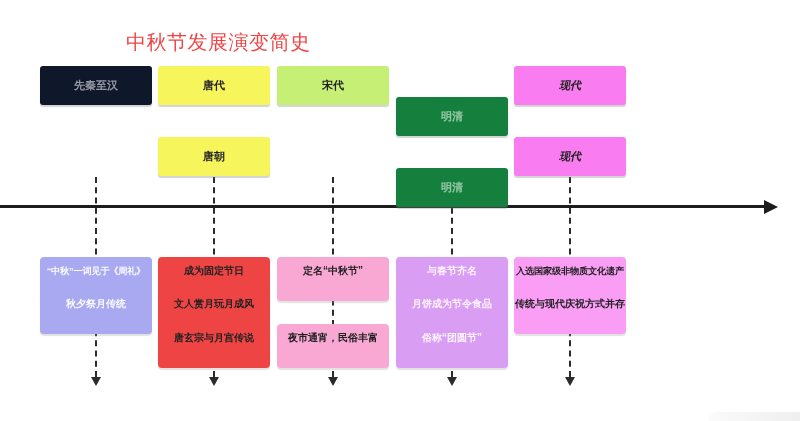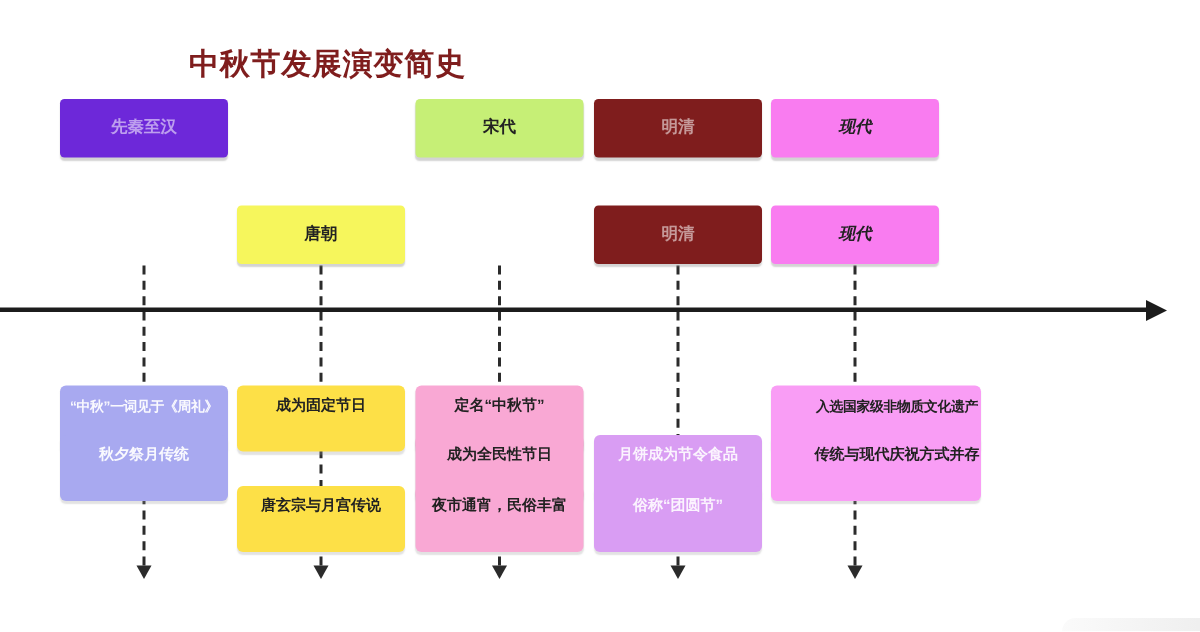--- a/index.html
+++ b/index.html
@@ -2,45 +2,45 @@
 <html><head>
 <meta charset="utf-8">
 <style>
   html,body { margin:0; padding:0; background:#ffffff; }
   .canvas {
     position:relative; width:800px; height:421px; background:#ffffff;
     overflow:hidden; font-family:"Liberation Sans","DejaVu Sans",sans-serif;
   }
   .title {
     position:absolute; left:126px; top:29px;
-    font-size:20px; font-weight:700; color:#7f1d1d; letter-spacing:0.5px;
+    font-size:20px; font-weight:400; color:#ef4444; letter-spacing:0.5px;
   }
   .box {
     position:absolute; width:112px; text-align:center; font-weight:700; z-index:2;
   }
   .era {
     height:39px; line-height:39px; font-size:11px; border-radius:3px;
     box-shadow:0 2px 1px rgba(130,130,130,0.35);
   }
   .ev {
     height:44px; line-height:28px; font-size:10px; border-radius:4px;
     box-shadow:0 2px 1px rgba(150,150,150,0.28); white-space:nowrap;text-align:center;
   }
   .tight { font-size:9.2px; letter-spacing:-0.2px; }
   
-  .c1  { background:#6d28d9; color:rgba(255,255,255,0.55); }
+  .c1  { background:#0f172a; color:rgba(255,255,255,0.55); }
   .c2  { background:#f6f65c; color:#222222; }
   .c3  { background:#c6ef76; color:#222222; }
-  .c4  { background:#7f1d1d; color:rgba(255,255,255,0.55); }
+  .c4  { background:#15803d; color:rgba(255,255,255,0.55);margin-top:31px; }
   .c5  { background:#f97cf0; color:#222222;font-style:italic; }
   .c1e { background:#a8a9f0; color:rgba(255,255,255,0.93); }
-  .c2e { background:#fde047; color:#222222; }
+  .c2e { background:#ef4444; color:#222222; }
   .c3e { background:#f9a8d4; color:#222222; }
   .c4e { background:#d99df3; color:rgba(255,255,255,0.88); }
-  .c5e { background:#f99df5; color:#222222;padding-left:28px; }
+  .c5e { background:#f99df5; color:#222222; }
   
   .guide {
     position:absolute; top:177px; height:200px; width:0;
     border-left:2px dashed #2b2b2b; z-index:1;
   }
   .guide-arrow {
     position:absolute; top:377px; width:0; height:0; z-index:1;
     border-left:5px solid transparent; border-right:5px solid transparent;
     border-top:9px solid #2b2b2b;
   }
@@ -72,38 +72,40 @@
   <div class="guide-arrow" style="left:91px"></div>
   <div class="guide-arrow" style="left:209px"></div>
   <div class="guide-arrow" style="left:328px"></div>
   <div class="guide-arrow" style="left:447px"></div>
   <div class="guide-arrow" style="left:565px"></div>
 
   <div class="axis"></div>
   <div class="axis-head"></div>
 
   <div class="box era c1" style="left:40px;top:66px">先秦至汉</div>
+  <div class="box era c2" style="left:158px;top:66px">唐代</div>
   <div class="box era c3" style="left:277px;top:66px">宋代</div>
   <div class="box era c4" style="left:396px;top:66px">明清</div>
   <div class="box era c5" style="left:514px;top:66px">现代</div>
 
   <div class="box era c2" style="left:158px;top:137px">唐朝</div>
   <div class="box era c4" style="left:396px;top:137px">明清</div>
   <div class="box era c5" style="left:514px;top:137px">现代</div>
 
   <div class="box ev c1e tight" style="left:40px;top:257px">“中秋”一词见于《周礼》</div>
   <div class="box ev c1e" style="left:40px;top:290px">秋夕祭月传统</div>
 
   <div class="box ev c2e" style="left:158px;top:257px">成为固定节日</div>
+  <div class="box ev c2e" style="left:158px;top:290px">文人赏月玩月成风</div>
   <div class="box ev c2e" style="left:158px;top:324px">唐玄宗与月宫传说</div>
 
   <div class="box ev c3e" style="left:277px;top:257px">定名“中秋节”</div>
-  <div class="box ev c3e" style="left:277px;top:290px">成为全民性节日</div>
   <div class="box ev c3e" style="left:277px;top:324px">夜市通宵，民俗丰富</div>
 
+  <div class="box ev c4e" style="left:396px;top:257px">与春节齐名</div>
   <div class="box ev c4e" style="left:396px;top:290px">月饼成为节令食品</div>
   <div class="box ev c4e" style="left:396px;top:324px">俗称“团圆节”</div>
 
   <div class="box ev c5e tight" style="left:514px;top:257px">入选国家级非物质文化遗产</div>
   <div class="box ev c5e" style="left:514px;top:290px">传统与现代庆祝方式并存</div>
 
   <div class="corner"></div>
 
 </div>
 

